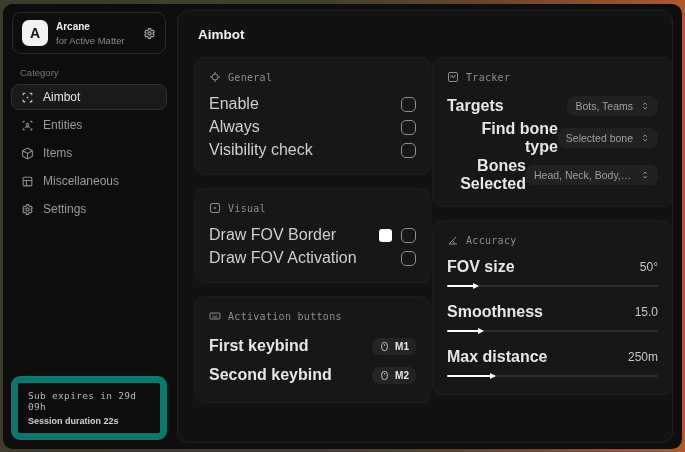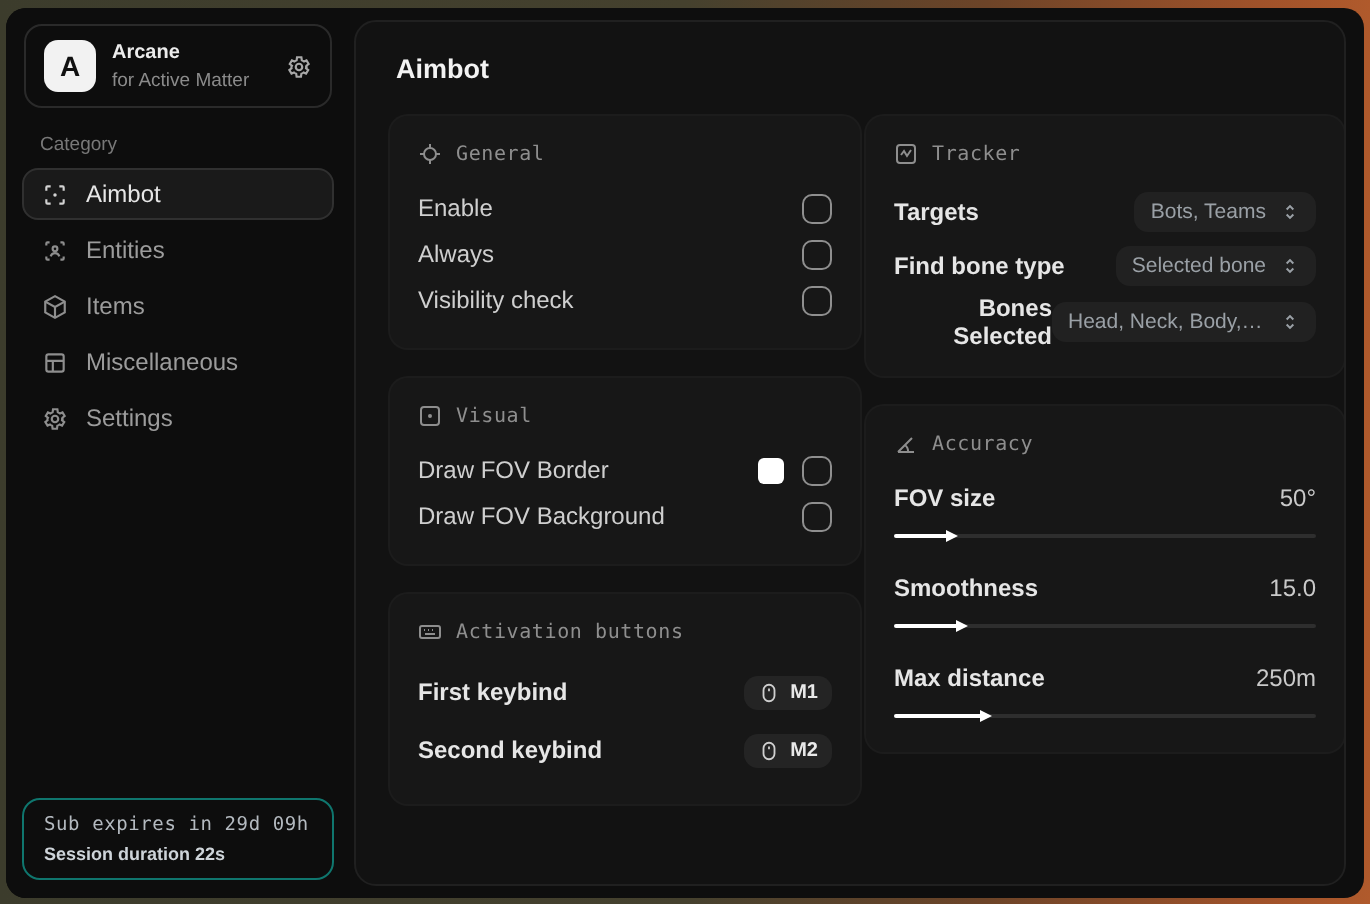--- a/index.html
+++ b/index.html
@@ -28,21 +28,21 @@
   .brand-gear { margin-left:auto; color:#a8a8a8; display:flex; }
   .cat-label { margin:13px 0 6px 17px; font-size:9.5px; color:#787878; }
   .nav { margin:0 8px; }
   .nav-item {
     display:flex; align-items:center; gap:9px; padding:5px 9px; border-radius:8px;
     color:#9c9c9c; font-size:12px; margin-bottom:2px; border:1px solid transparent; cursor:default;
   }
   .nav-item.selected { background:#1a1a1a; border-color:#303030; color:#e6e6e6; }
   .nav-item .nicon { display:flex; color:inherit; opacity:.9; }
   .session-box {
-    margin:auto 8px 9px 8px; border:1px solid #0f766e; border-radius:9px; padding:7px 10px;
+    margin:auto 8px 9px 8px; border:7px solid #0f766e; border-radius:9px; padding:7px 10px;
   }
   .session-line1 { font-family:"DejaVu Sans Mono", monospace; font-size:9.5px; color:#b4bac0; letter-spacing:.3px; }
   .session-line2 { font-size:9px; font-weight:700; color:#ced4d9; margin-top:4px; }
   
   .main {
     flex:1; margin:6px 9px 6px 2px; background:#121212; border:1px solid #202020;
     border-radius:11px; padding:12px 14px 16px 16px; overflow:hidden;
   }
   .page-title { font-size:13.5px; font-weight:700; color:#f2f2f2; margin:4px 0 15px 4px; }
   .cols { display:flex; gap:1px; align-items:flex-start; }
@@ -52,21 +52,21 @@
     background:#171717; border:1px solid rgba(255,255,255,0.025); border-radius:10px;
     padding:11px 14px 13px; margin-bottom:13px;
   }
   .sec-head {
     display:flex; align-items:center; gap:7px; color:#8e8e8e; margin:2px 0 10px;
     font-family:"DejaVu Sans Mono", monospace; font-size:10px; letter-spacing:.3px;
   }
   .sec-head .sicon { display:flex; color:#8e8e8e; }
   .row { display:flex; justify-content:space-between; align-items:center; min-height:22px; }
   .row + .row { margin-top:1px; }
-  .row-lbl { font-size:12px; color:#cfcfcf; }
+  .row-lbl { font-size:16px; color:#cfcfcf; }
   .row-lbl.strong { font-weight:700; color:#e6e6e6; }
   .checkbox {
     width:15px; height:15px; border:1.5px solid #8f8f8f; border-radius:5px; background:transparent; flex:none;
   }
   .ctrl-group { display:flex; align-items:center; gap:9px; }
   .swatch { width:13px; height:13px; border-radius:3px; flex:none; }
   .key-row { min-height:28px; }
   .key-pill {
     background:#242424; border-radius:7px; padding:3px 7px; display:flex; align-items:center; gap:5px;
     font-size:10px; font-weight:700; color:#e8e8e8;text-align:center;
@@ -211,21 +211,21 @@
             <span>Visual</span>
           </div>
           <div class="row">
             <span class="row-lbl">Draw FOV Border</span>
             <span class="ctrl-group">
               <span class="swatch" id="fov-border-swatch" style="background: rgb(255, 255, 255);"></span>
               <span class="checkbox"></span>
             </span>
           </div>
           <div class="row">
-            <span class="row-lbl">Draw FOV Background</span>
+            <span class="row-lbl">Draw FOV Activation</span>
             <span class="checkbox"></span>
           </div>
         </div>
 
         <div class="card">
           <div class="sec-head">
             <span class="sicon">
               <svg width="12" height="12" viewBox="0 0 24 24" fill="none" stroke="currentColor" stroke-width="2">
                 <rect x="2" y="6" width="20" height="12" rx="2"></rect>
                   <path d="M6 10h1M10 10h1M14 10h1M18 10h0M7 14h10"></path>

